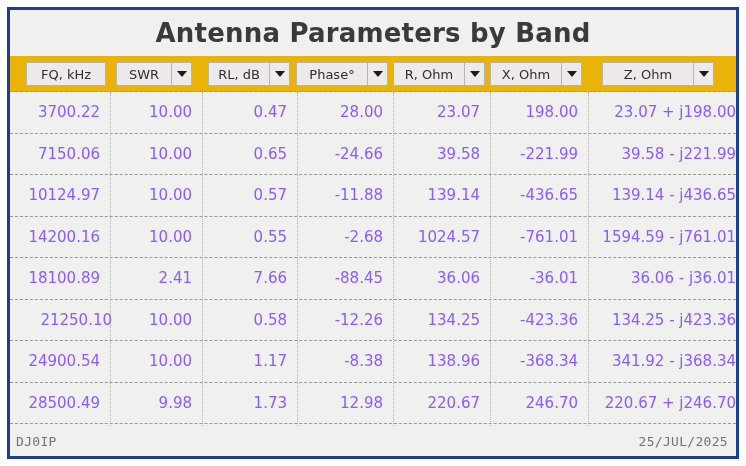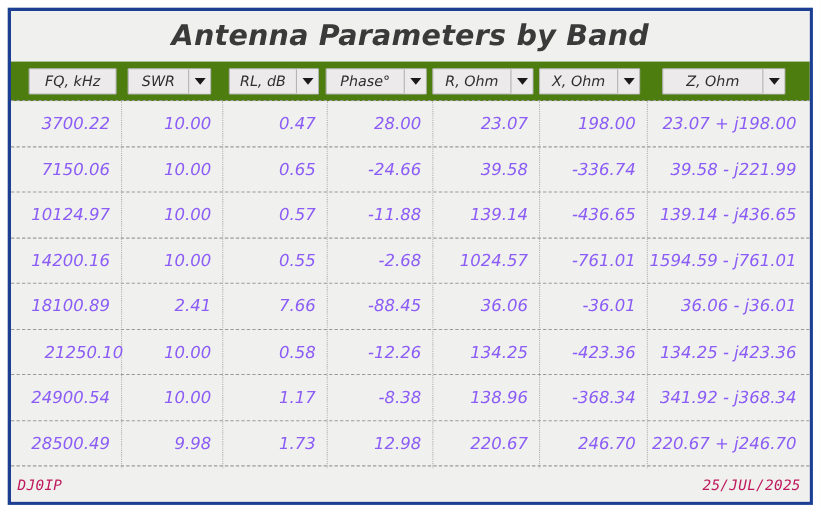--- a/index.html
+++ b/index.html
@@ -18,21 +18,20 @@
     position: absolute;
     left: 7px;
     top: 7px;
     width: 732px;
     height: 452px;
     box-sizing: border-box;
     border: 3px solid #1c3f94;
     background: #f0f0ee;
     display: flex;
     flex-direction: column;
-    font-style: italic;
   }
 
   
   #title-bar {
     height: 46px;
     flex: 0 0 46px;
     display: flex;
     align-items: center;
     justify-content: center;
     background: #f0f0ee;
@@ -45,21 +44,21 @@
     letter-spacing: 0.2px;
   }
 
   
   #header-row {
     flex: 0 0 36px;
     height: 36px;
     position: relative;
     display: flex;
     align-items: center;
-    background: #4d7c0f;
+    background: #eab308;
     border-bottom: 1px dashed #9a9a9a;
     box-sizing: border-box;
   }
   .hcell {
     position: absolute;
     top: 6px;
     height: 24px;
     box-sizing: border-box;
     display: flex;
     align-items: stretch;
@@ -123,37 +122,37 @@
     display: flex;
     align-items: center;
     justify-content: flex-end;
     padding-right: 10px;
     box-sizing: border-box;
     font-size: 15px;
     color: #8b5cf6;
     font-family: "DejaVu Sans", sans-serif;
     white-space: nowrap;
   }
-  .cell.z-col { padding-right: 12px; }
+  .cell.z-col { padding-right: 0; }
 
   
   #footer-bar {
     flex: 0 0 30px;
     height: 30px;
     display: flex;
     align-items: center;
     justify-content: space-between;
     padding: 0 8px 0 6px;
     box-sizing: border-box;
     background: #f0f0ee;
   }
   .footer-text {
     font-family: "DejaVu Sans Mono", monospace;
     font-size: 13px;
-    color: #be185d;
+    color: #737373;
     letter-spacing: 0.3px;
   }
 </style>
 </head>
 <body>
 
 <div id="app-window">
 
   <div id="title-bar">
     <div id="title-text">Antenna Parameters by Band</div>
@@ -216,21 +215,21 @@
         <div class="cell" style="left: 383px; width: 97px;">23.07</div>
         <div class="cell" style="left: 480px; width: 98px;">198.00</div>
         <div class="cell z-col" style="left: 578px; width: 148px;">23.07 + j198.00</div>
       </div>
       <div class="data-row">
         <div class="cell" style="left: 4px; width: 96px;">7150.06</div>
         <div class="cell" style="left: 100px; width: 92px;">10.00</div>
         <div class="cell" style="left: 192px; width: 95px;">0.65</div>
         <div class="cell" style="left: 287px; width: 96px;">-24.66</div>
         <div class="cell" style="left: 383px; width: 97px;">39.58</div>
-        <div class="cell" style="left: 480px; width: 98px;">-336.74</div>
+        <div class="cell" style="left: 480px; width: 98px;">-221.99</div>
         <div class="cell z-col" style="left: 578px; width: 148px;">39.58 - j221.99</div>
       </div>
       <div class="data-row">
         <div class="cell" style="left: 4px; width: 96px;">10124.97</div>
         <div class="cell" style="left: 100px; width: 92px;">10.00</div>
         <div class="cell" style="left: 192px; width: 95px;">0.57</div>
         <div class="cell" style="left: 287px; width: 96px;">-11.88</div>
         <div class="cell" style="left: 383px; width: 97px;">139.14</div>
         <div class="cell" style="left: 480px; width: 98px;">-436.65</div>
         <div class="cell z-col" style="left: 578px; width: 148px;">139.14 - j436.65</div>

